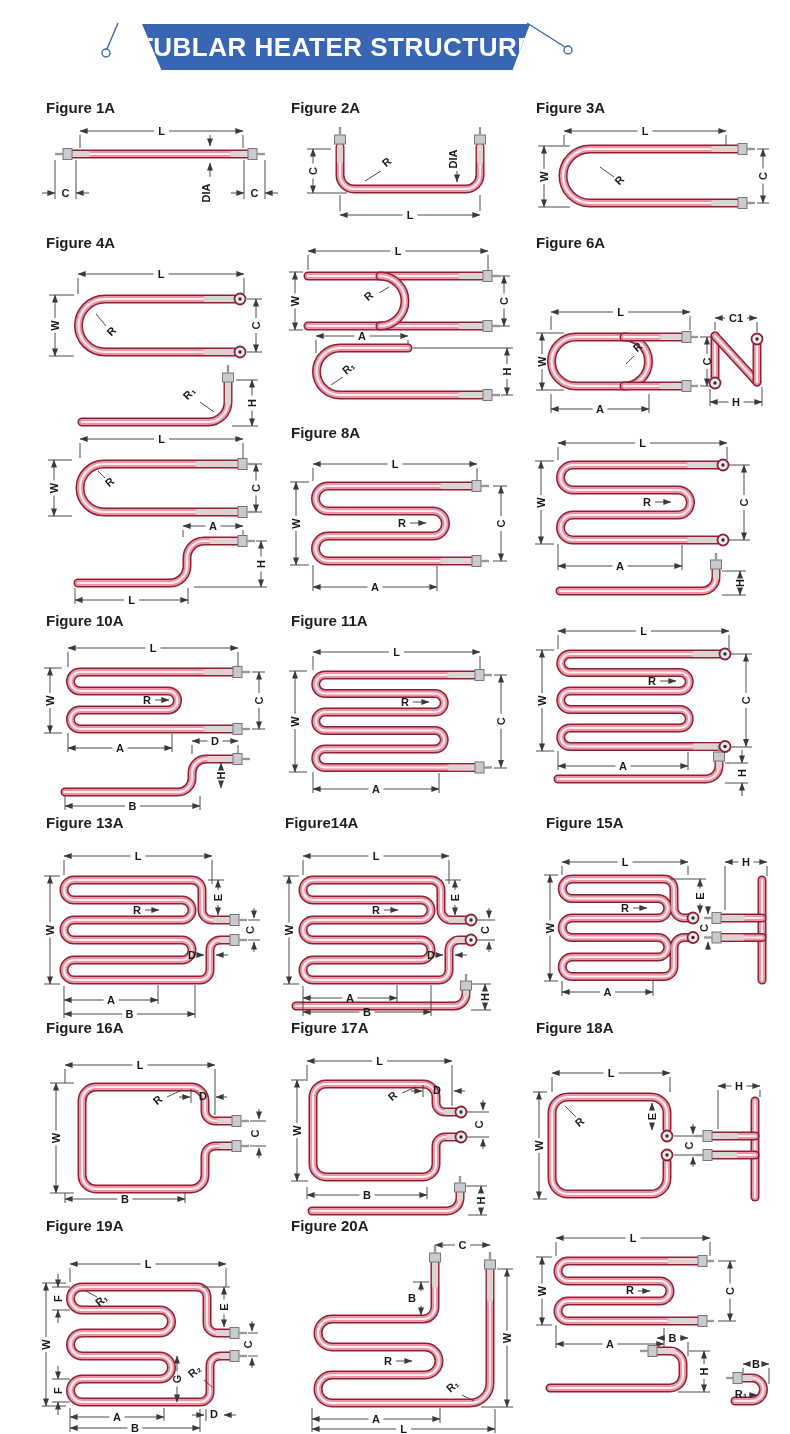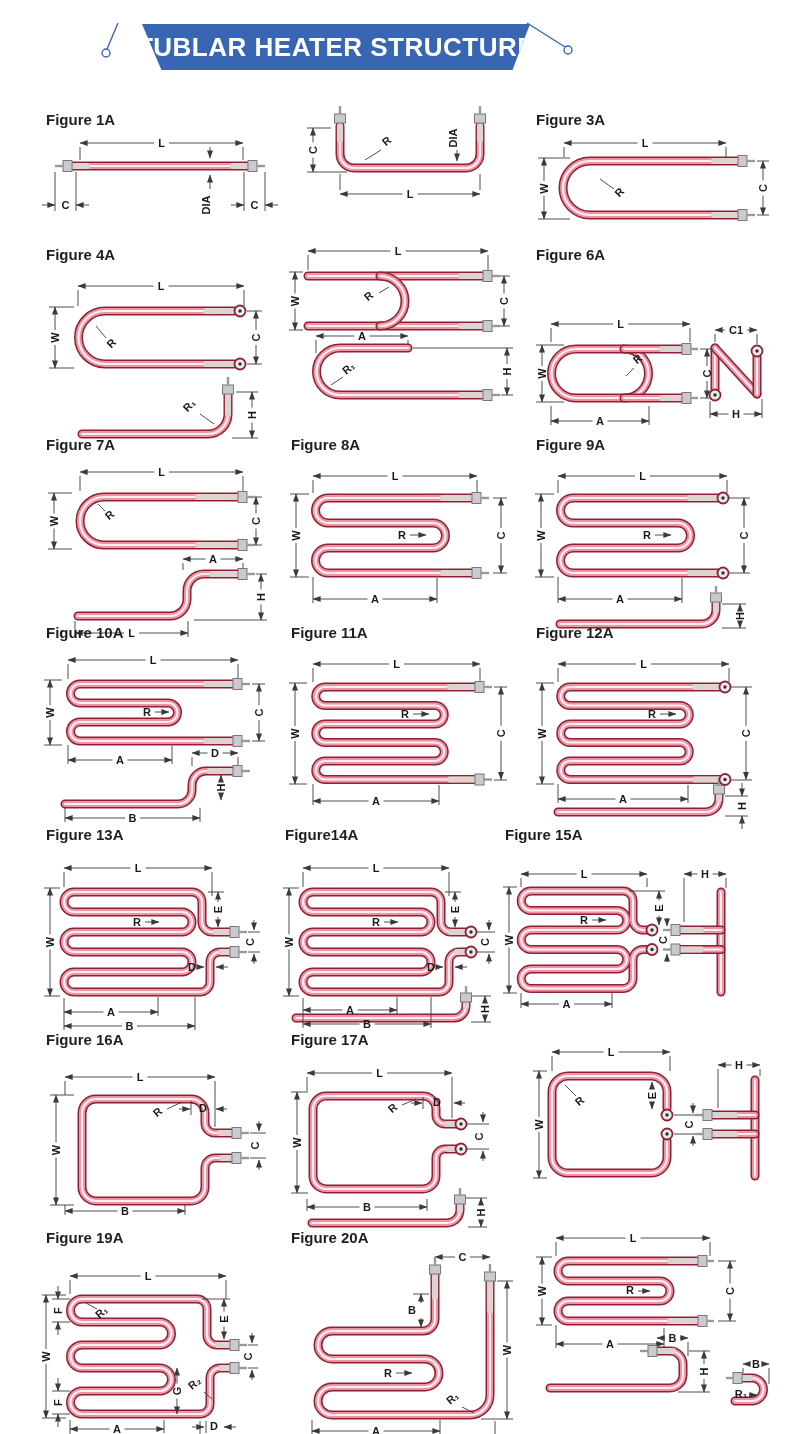--- a/index.html
+++ b/index.html
@@ -7,21 +7,21 @@
         font-family:"Liberation Sans", sans-serif;}
   
   #hdr{position:absolute;left:0;top:0;width:790px;height:92px;}
   #banner{position:absolute;left:142px;top:24px;width:388px;height:46px;background:#3966b3;
           clip-path:polygon(0% 0%,100% 0%,95.5% 100%,5% 100%);
           display:flex;align-items:center;justify-content:center;}
   #banner span{color:#fff;font-size:26px;font-weight:700;letter-spacing:.5px;white-space:nowrap;}
   #hdr svg{position:absolute;left:0;top:0;}
   
   .cell{position:absolute;width:250px;}
-  .ftitle{margin:12px 0 1px 6px;font-size:15px;font-weight:700;color:#1f1f1f;line-height:20px;height:20px;}
+  .ftitle{margin:0 0 1px 6px;font-size:15px;font-weight:700;color:#1f1f1f;line-height:20px;height:20px;}
   .cell svg{display:block;}
   .dlab{font-size:11px;font-weight:700;fill:#1a1a1a;}
 </style>
 </head>
 <body>
 
 <svg width="0" height="0" style="position:absolute">
   <defs>
     <marker id="arw" markerUnits="userSpaceOnUse" markerWidth="10" markerHeight="8" refX="7.6" refY="3" orient="auto">
       <path d="M0 0 L8 3 L0 6 Z" fill="#3a3a3a"></path>
@@ -71,20 +71,21 @@
           <line x1="238" y1="74" x2="225" y2="74" stroke="#3a3a3a" stroke-width="0.9" marker-end="url(#arw)"></line>
           <text x="214.5" y="77.8" class="dlab" text-anchor="middle">C</text>
           <rect x="23" y="29.5" width="9" height="11" fill="#c9c9ce" stroke="#77777d" stroke-width="1"></rect>
           <rect x="208" y="29.5" width="9" height="11" fill="#c9c9ce" stroke="#77777d" stroke-width="1"></rect>
           <line x1="23" y1="35" x2="15" y2="35" stroke="#97979d" stroke-width="2.4"></line>
           <line x1="217" y1="35" x2="225" y2="35" stroke="#97979d" stroke-width="2.4"></line>
         </svg>
       </div>
     </section>
   <section class="cell" style="left:285px;top:98px">
+      <h3 class="ftitle">Figure 2A</h3>
       <div>
         <svg viewBox="0 0 235 108" width="235" height="108">
           <path d="M55 28 V56 A14 14 0 0 0 69 70 H181 A14 14 0 0 0 195 56 V28" fill="none" stroke="#8e2134" stroke-width="9" stroke-linecap="round" stroke-linejoin="round"></path>
           <path d="M55 28 V56 A14 14 0 0 0 69 70 H181 A14 14 0 0 0 195 56 V28" fill="none" stroke="#ec93a4" stroke-width="6" stroke-linecap="round" stroke-linejoin="round"></path>
           <path d="M55 28 V56 A14 14 0 0 0 69 70 H181 A14 14 0 0 0 195 56 V28" fill="none" stroke="#fdeef1" stroke-width="2.2" stroke-linecap="round" stroke-linejoin="round"></path>
           <line x1="55" y1="28" x2="55" y2="42" stroke="#ddd4d1" stroke-width="6.2" stroke-linecap="round"></line>
           <line x1="195" y1="28" x2="195" y2="42" stroke="#ddd4d1" stroke-width="6.2" stroke-linecap="round"></line>
           <line x1="46" y1="30" x2="22" y2="30" stroke="#3a3a3a" stroke-width="0.9"></line>
           <line x1="62" y1="74" x2="22" y2="74" stroke="#3a3a3a" stroke-width="0.9"></line>
           <line x1="28" y1="44.5" x2="28" y2="30" stroke="#3a3a3a" stroke-width="0.9" marker-end="url(#arw)"></line>
@@ -302,21 +303,20 @@
           <line x1="161" y1="83" x2="168" y2="83" stroke="#97979d" stroke-width="2.4"></line>
           <line x1="161" y1="132" x2="168" y2="132" stroke="#97979d" stroke-width="2.4"></line>
           <circle cx="185" cy="129" r="5.5" fill="#ececee" stroke="#8e2134" stroke-width="1.8"></circle>
           <circle cx="185" cy="129" r="1.7" fill="#2f2f33"></circle>
           <circle cx="227" cy="85" r="5.5" fill="#ececee" stroke="#8e2134" stroke-width="1.8"></circle>
           <circle cx="227" cy="85" r="1.7" fill="#2f2f33"></circle>
         </svg>
       </div>
     </section>
   <section class="cell" style="left:40px;top:423px">
-      <h3 class="ftitle">Figure 7A</h3>
       <div>
         <svg viewBox="0 0 240 185" width="240" height="185">
           <path d="M198 41 H64 A24 24 0 0 0 64 89 H198" fill="none" stroke="#8e2134" stroke-width="9" stroke-linecap="round" stroke-linejoin="round"></path>
           <path d="M198 41 H64 A24 24 0 0 0 64 89 H198" fill="none" stroke="#ec93a4" stroke-width="6" stroke-linecap="round" stroke-linejoin="round"></path>
           <path d="M198 41 H64 A24 24 0 0 0 64 89 H198" fill="none" stroke="#fdeef1" stroke-width="2.2" stroke-linecap="round" stroke-linejoin="round"></path>
           <path d="M38 160 H130 A17 17 0 0 0 147 143 V135 A17 17 0 0 1 164 118 H198" fill="none" stroke="#8e2134" stroke-width="9" stroke-linecap="round" stroke-linejoin="round"></path>
           <path d="M38 160 H130 A17 17 0 0 0 147 143 V135 A17 17 0 0 1 164 118 H198" fill="none" stroke="#ec93a4" stroke-width="6" stroke-linecap="round" stroke-linejoin="round"></path>
           <path d="M38 160 H130 A17 17 0 0 0 147 143 V135 A17 17 0 0 1 164 118 H198" fill="none" stroke="#fdeef1" stroke-width="2.2" stroke-linecap="round" stroke-linejoin="round"></path>
           <line x1="158" y1="41" x2="198" y2="41" stroke="#ddd4d1" stroke-width="6.2" stroke-linecap="round"></line>
           <line x1="158" y1="89" x2="198" y2="89" stroke="#ddd4d1" stroke-width="6.2" stroke-linecap="round"></line>
@@ -394,21 +394,20 @@
           <line x1="97.5" y1="143" x2="152" y2="143" stroke="#3a3a3a" stroke-width="0.9" marker-end="url(#arw)"></line>
           <text x="90" y="146.8" class="dlab" text-anchor="middle">A</text>
           <rect x="187" y="36.5" width="9" height="11" fill="#c9c9ce" stroke="#77777d" stroke-width="1"></rect>
           <rect x="187" y="111.5" width="9" height="11" fill="#c9c9ce" stroke="#77777d" stroke-width="1"></rect>
           <line x1="196" y1="42" x2="204" y2="42" stroke="#97979d" stroke-width="2.4"></line>
           <line x1="196" y1="117" x2="204" y2="117" stroke="#97979d" stroke-width="2.4"></line>
         </svg>
       </div>
     </section>
   <section class="cell" style="left:530px;top:423px">
-      <h3 class="ftitle">Figure 9A</h3>
       <div>
         <svg viewBox="0 0 250 185" width="250" height="185">
           <path d="M188 42 H43 A12.5 12.5 0 0 0 43 67 H148 A12.5 12.5 0 0 1 148 92 H43 A12.5 12.5 0 0 0 43 117 H188" fill="none" stroke="#8e2134" stroke-width="9" stroke-linecap="round" stroke-linejoin="round"></path>
           <path d="M188 42 H43 A12.5 12.5 0 0 0 43 67 H148 A12.5 12.5 0 0 1 148 92 H43 A12.5 12.5 0 0 0 43 117 H188" fill="none" stroke="#ec93a4" stroke-width="6" stroke-linecap="round" stroke-linejoin="round"></path>
           <path d="M188 42 H43 A12.5 12.5 0 0 0 43 67 H148 A12.5 12.5 0 0 1 148 92 H43 A12.5 12.5 0 0 0 43 117 H188" fill="none" stroke="#fdeef1" stroke-width="2.2" stroke-linecap="round" stroke-linejoin="round"></path>
           <path d="M30 168 H172 A14 14 0 0 0 186 154 V146" fill="none" stroke="#8e2134" stroke-width="9" stroke-linecap="round" stroke-linejoin="round"></path>
           <path d="M30 168 H172 A14 14 0 0 0 186 154 V146" fill="none" stroke="#ec93a4" stroke-width="6" stroke-linecap="round" stroke-linejoin="round"></path>
           <path d="M30 168 H172 A14 14 0 0 0 186 154 V146" fill="none" stroke="#fdeef1" stroke-width="2.2" stroke-linecap="round" stroke-linejoin="round"></path>
           <line x1="160" y1="42" x2="188" y2="42" stroke="#ddd4d1" stroke-width="6.2" stroke-linecap="round"></line>
           <line x1="160" y1="117" x2="188" y2="117" stroke="#ddd4d1" stroke-width="6.2" stroke-linecap="round"></line>
@@ -538,21 +537,20 @@
           <line x1="98.5" y1="157" x2="154" y2="157" stroke="#3a3a3a" stroke-width="0.9" marker-end="url(#arw)"></line>
           <text x="91" y="160.8" class="dlab" text-anchor="middle">A</text>
           <rect x="190" y="37.5" width="9" height="11" fill="#c9c9ce" stroke="#77777d" stroke-width="1"></rect>
           <rect x="190" y="130" width="9" height="11" fill="#c9c9ce" stroke="#77777d" stroke-width="1"></rect>
           <line x1="199" y1="43" x2="207" y2="43" stroke="#97979d" stroke-width="2.4"></line>
           <line x1="199" y1="135.5" x2="207" y2="135.5" stroke="#97979d" stroke-width="2.4"></line>
         </svg>
       </div>
     </section>
   <section class="cell" style="left:530px;top:611px">
-      <h3 class="ftitle">Figure 12A</h3>
       <div>
         <svg viewBox="0 0 250 185" width="250" height="185">
           <path d="M190 43 H40 A9.25 9.25 0 0 0 40 61.5 H150 A9.25 9.25 0 0 1 150 80 H40 A9.25 9.25 0 0 0 40 98.5 H150 A9.25 9.25 0 0 1 150 117 H40 A9.25 9.25 0 0 0 40 135.5 H190" fill="none" stroke="#8e2134" stroke-width="9" stroke-linecap="round" stroke-linejoin="round"></path>
           <path d="M190 43 H40 A9.25 9.25 0 0 0 40 61.5 H150 A9.25 9.25 0 0 1 150 80 H40 A9.25 9.25 0 0 0 40 98.5 H150 A9.25 9.25 0 0 1 150 117 H40 A9.25 9.25 0 0 0 40 135.5 H190" fill="none" stroke="#ec93a4" stroke-width="6" stroke-linecap="round" stroke-linejoin="round"></path>
           <path d="M190 43 H40 A9.25 9.25 0 0 0 40 61.5 H150 A9.25 9.25 0 0 1 150 80 H40 A9.25 9.25 0 0 0 40 98.5 H150 A9.25 9.25 0 0 1 150 117 H40 A9.25 9.25 0 0 0 40 135.5 H190" fill="none" stroke="#fdeef1" stroke-width="2.2" stroke-linecap="round" stroke-linejoin="round"></path>
           <path d="M28 168 H176 A13 13 0 0 0 189 155 V150" fill="none" stroke="#8e2134" stroke-width="9" stroke-linecap="round" stroke-linejoin="round"></path>
           <path d="M28 168 H176 A13 13 0 0 0 189 155 V150" fill="none" stroke="#ec93a4" stroke-width="6" stroke-linecap="round" stroke-linejoin="round"></path>
           <path d="M28 168 H176 A13 13 0 0 0 189 155 V150" fill="none" stroke="#fdeef1" stroke-width="2.2" stroke-linecap="round" stroke-linejoin="round"></path>
           <line x1="165" y1="43" x2="190" y2="43" stroke="#ddd4d1" stroke-width="6.2" stroke-linecap="round"></line>
           <line x1="165" y1="135.5" x2="190" y2="135.5" stroke="#ddd4d1" stroke-width="6.2" stroke-linecap="round"></line>
@@ -695,21 +693,21 @@
           <text x="206" y="163" class="dlab" text-anchor="middle" dy="3.8" transform="rotate(-90 206 163)">H</text>
           <rect x="181.5" y="147" width="11" height="9" fill="#c9c9ce" stroke="#77777d" stroke-width="1"></rect>
           <line x1="187" y1="147" x2="187" y2="140" stroke="#97979d" stroke-width="2.4"></line>
           <circle cx="192" cy="86" r="5.5" fill="#ececee" stroke="#8e2134" stroke-width="1.8"></circle>
           <circle cx="192" cy="86" r="1.7" fill="#2f2f33"></circle>
           <circle cx="192" cy="106" r="5.5" fill="#ececee" stroke="#8e2134" stroke-width="1.8"></circle>
           <circle cx="192" cy="106" r="1.7" fill="#2f2f33"></circle>
         </svg>
       </div>
     </section>
-  <section class="cell" style="left:499px;top:813px">
+  <section class="cell" style="left:540px;top:813px">
       <h3 class="ftitle">Figure 15A</h3>
       <div>
         <svg viewBox="0 0 250 190" width="250" height="190">
           <path d="M150 84 H144 A10 10 0 0 1 134 74 V55 A10 10 0 0 0 124 45 H32 A9.75 9.75 0 0 0 32 64.5 H118 A9.75 9.75 0 0 1 118 84 H32 A9.75 9.75 0 0 0 32 103.5 H118 A9.75 9.75 0 0 1 118 123 H32 A9.75 9.75 0 0 0 32 142.5 H124 A10 10 0 0 0 134 132.5 V113.5 A10 10 0 0 1 144 103.5 H150" fill="none" stroke="#8e2134" stroke-width="9" stroke-linecap="round" stroke-linejoin="round"></path>
           <path d="M150 84 H144 A10 10 0 0 1 134 74 V55 A10 10 0 0 0 124 45 H32 A9.75 9.75 0 0 0 32 64.5 H118 A9.75 9.75 0 0 1 118 84 H32 A9.75 9.75 0 0 0 32 103.5 H118 A9.75 9.75 0 0 1 118 123 H32 A9.75 9.75 0 0 0 32 142.5 H124 A10 10 0 0 0 134 132.5 V113.5 A10 10 0 0 1 144 103.5 H150" fill="none" stroke="#ec93a4" stroke-width="6" stroke-linecap="round" stroke-linejoin="round"></path>
           <path d="M150 84 H144 A10 10 0 0 1 134 74 V55 A10 10 0 0 0 124 45 H32 A9.75 9.75 0 0 0 32 64.5 H118 A9.75 9.75 0 0 1 118 84 H32 A9.75 9.75 0 0 0 32 103.5 H118 A9.75 9.75 0 0 1 118 123 H32 A9.75 9.75 0 0 0 32 142.5 H124 A10 10 0 0 0 134 132.5 V113.5 A10 10 0 0 1 144 103.5 H150" fill="none" stroke="#fdeef1" stroke-width="2.2" stroke-linecap="round" stroke-linejoin="round"></path>
           <path d="M222 46 V146" fill="none" stroke="#8e2134" stroke-width="9" stroke-linecap="round" stroke-linejoin="round"></path>
           <path d="M222 46 V146" fill="none" stroke="#ec93a4" stroke-width="6" stroke-linecap="round" stroke-linejoin="round"></path>
           <path d="M222 46 V146" fill="none" stroke="#fdeef1" stroke-width="2.2" stroke-linecap="round" stroke-linejoin="round"></path>
           <path d="M181 84 H222" fill="none" stroke="#8e2134" stroke-width="9" stroke-linecap="round" stroke-linejoin="round"></path>
@@ -849,20 +847,21 @@
           <rect x="169.5" y="144" width="11" height="9" fill="#c9c9ce" stroke="#77777d" stroke-width="1"></rect>
           <line x1="175" y1="144" x2="175" y2="137" stroke="#97979d" stroke-width="2.4"></line>
           <circle cx="176" cy="73" r="5.5" fill="#ececee" stroke="#8e2134" stroke-width="1.8"></circle>
           <circle cx="176" cy="73" r="1.7" fill="#2f2f33"></circle>
           <circle cx="176" cy="98" r="5.5" fill="#ececee" stroke="#8e2134" stroke-width="1.8"></circle>
           <circle cx="176" cy="98" r="1.7" fill="#2f2f33"></circle>
         </svg>
       </div>
     </section>
   <section class="cell" style="left:530px;top:1018px">
+      <h3 class="ftitle">Figure 18A</h3>
       <div>
         <svg viewBox="0 0 250 187" width="250" height="187">
           <path d="M137 90 V74 A16 16 0 0 0 121 58 H38 A16 16 0 0 0 22 74 V139 A16 16 0 0 0 38 155 H121 A16 16 0 0 0 137 139 V123" fill="none" stroke="#8e2134" stroke-width="9" stroke-linecap="round" stroke-linejoin="round"></path>
           <path d="M137 90 V74 A16 16 0 0 0 121 58 H38 A16 16 0 0 0 22 74 V139 A16 16 0 0 0 38 155 H121 A16 16 0 0 0 137 139 V123" fill="none" stroke="#ec93a4" stroke-width="6" stroke-linecap="round" stroke-linejoin="round"></path>
           <path d="M137 90 V74 A16 16 0 0 0 121 58 H38 A16 16 0 0 0 22 74 V139 A16 16 0 0 0 38 155 H121 A16 16 0 0 0 137 139 V123" fill="none" stroke="#fdeef1" stroke-width="2.2" stroke-linecap="round" stroke-linejoin="round"></path>
           <path d="M225 62 V158" fill="none" stroke="#8e2134" stroke-width="9" stroke-linecap="round" stroke-linejoin="round"></path>
           <path d="M225 62 V158" fill="none" stroke="#ec93a4" stroke-width="6" stroke-linecap="round" stroke-linejoin="round"></path>
           <path d="M225 62 V158" fill="none" stroke="#fdeef1" stroke-width="2.2" stroke-linecap="round" stroke-linejoin="round"></path>
           <path d="M182 97 H225" fill="none" stroke="#8e2134" stroke-width="9" stroke-linecap="round" stroke-linejoin="round"></path>
           <path d="M182 97 H225" fill="none" stroke="#ec93a4" stroke-width="6" stroke-linecap="round" stroke-linejoin="round"></path>

